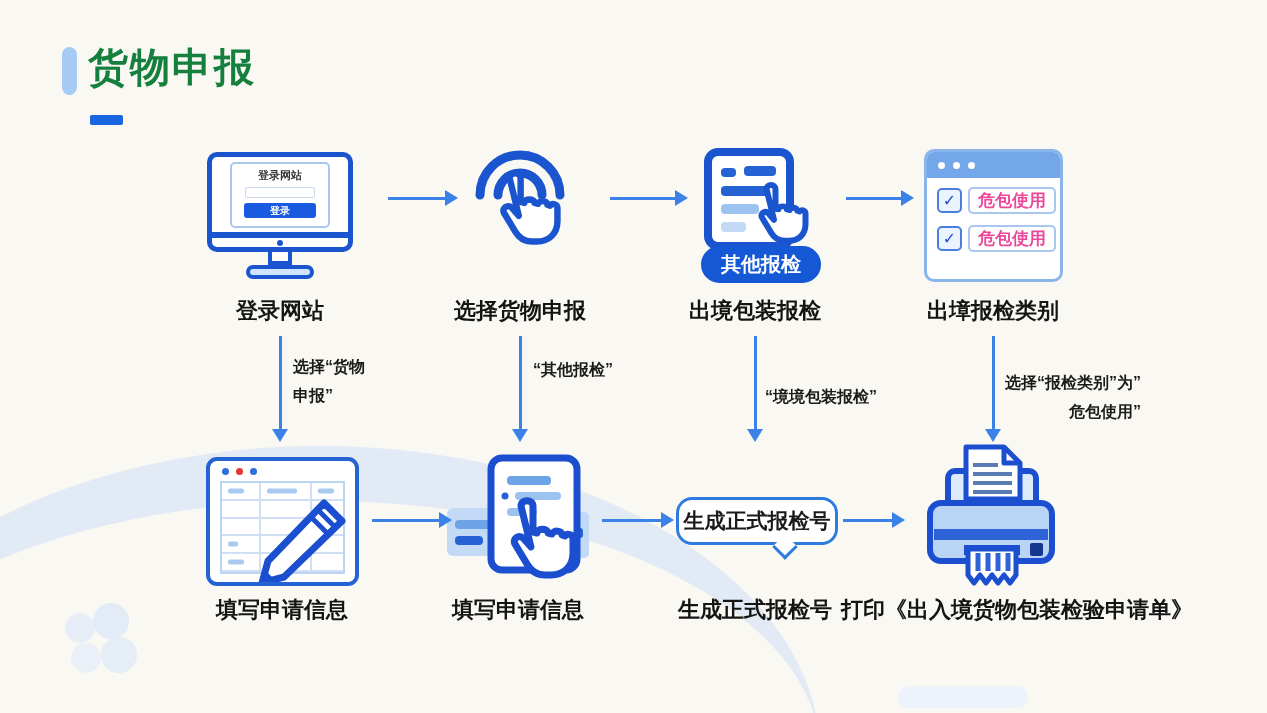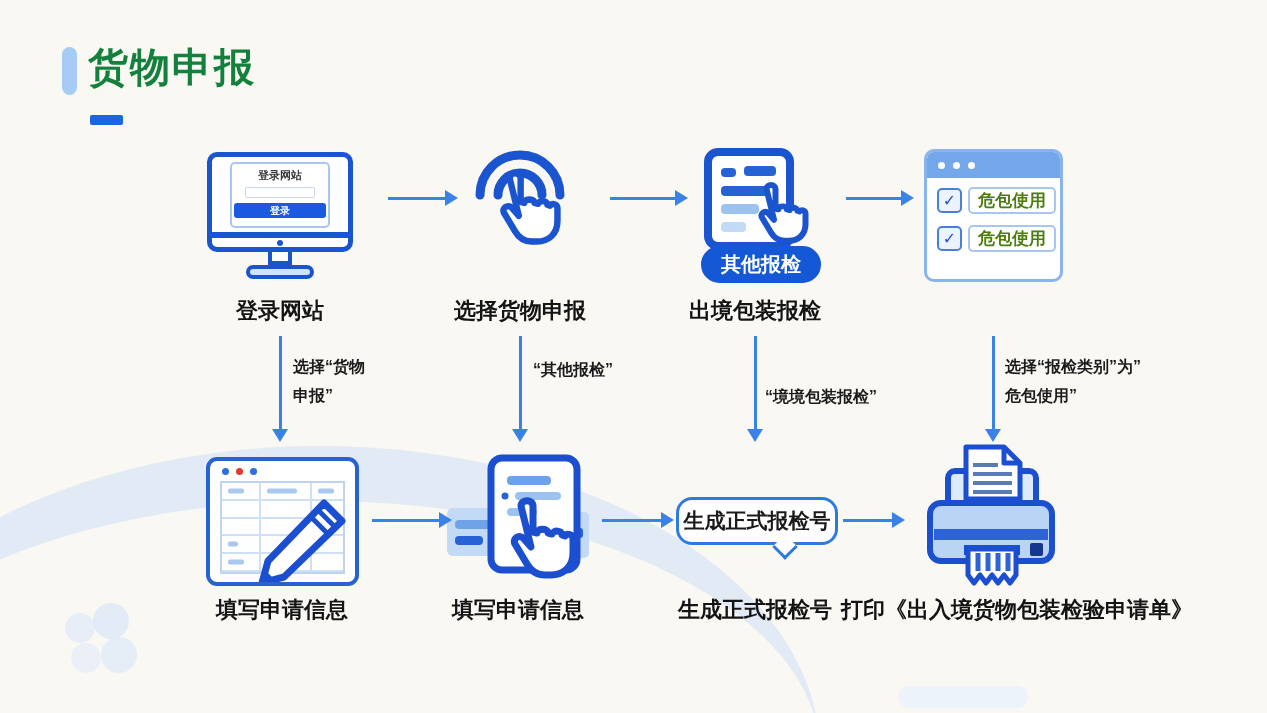--- a/index.html
+++ b/index.html
@@ -50,40 +50,40 @@
   .badge.filled{background:#1558d6;border:3px solid #1558d6;color:#fff;padding:2px 17px;}
 
   
   .monitor{left:205px;top:152px;width:150px;}
   .monitor .screen{width:146px;height:100px;border:5px solid #1b54cf;border-radius:10px;background:#fff;
     box-sizing:border-box;display:flex;flex-direction:column;align-items:center;margin:0 auto;}
   .login-card{margin-top:5px;width:100px;height:68px;border:2px solid #a9c6ee;border-radius:5px;
     box-sizing:border-box;display:flex;flex-direction:column;align-items:center;background:#fff;}
   .login-title{font-size:11px;font-weight:700;color:#3a3a3a;margin-top:4px;}
   .login-input{width:70px;height:11px;border:1px solid #c9d8ec;border-radius:2px;background:#fff;margin-top:4px;box-sizing:border-box;}
-  .login-btn{width:92px;height:15px;background:#1a5ae0;border-radius:3px;color:#fff;font-size:10px;font-weight:700;
+  .login-btn{width:72px;height:15px;background:#1a5ae0;border-radius:3px;color:#fff;font-size:10px;font-weight:700;
     display:flex;align-items:center;justify-content:center;margin-top:5px;}
   .monitor-bar{width:136px;height:7px;background:#1b54cf;margin-top:4px;}
   .monitor-chin{width:136px;height:9px;display:flex;align-items:center;justify-content:center;}
   .monitor-chin i{width:6px;height:6px;border-radius:50%;background:#1b54cf;}
   .stand-neck{width:24px;height:13px;border:4px solid #1b54cf;border-top:none;background:#fff;margin:0 auto;box-sizing:border-box;}
   .stand-base{width:68px;height:14px;border:4px solid #1b54cf;border-radius:7px;background:#cfe3fb;margin:0 auto;box-sizing:border-box;}
 
   
   .check-window{left:924px;top:149px;width:139px;height:133px;border:3px solid #8ab4ec;border-radius:10px;
     background:#fff;box-sizing:border-box;overflow:hidden;}
   .cw-titlebar{height:26px;background:#74a6ea;display:flex;align-items:center;padding-left:11px;gap:8px;}
   .cw-titlebar i{width:7px;height:7px;border-radius:50%;background:#fff;}
   .cw-body{padding:9px 0 0 10px;}
   .cw-row{display:flex;align-items:center;gap:6px;margin-bottom:11px;}
   .cw-check{width:25px;height:25px;border:2px solid #4a7edb;border-radius:5px;background:#eaf3ff;
     box-sizing:border-box;display:flex;align-items:center;justify-content:center;
     color:#1b4fd0;font-size:16px;font-weight:800;}
   .cw-label{height:27px;line-height:24px;border:2px solid #a9c6ee;border-radius:5px;background:#fff;
-    box-sizing:border-box;padding:0 8px;font-size:17px;font-weight:700;color:#4d7c0f;}
+    box-sizing:border-box;padding:0 8px;font-size:17px;font-weight:700;color:#ec4899;}
 
   
   .form-window{left:206px;top:457px;width:153px;height:129px;border:4px solid #2563d4;border-radius:11px;
     background:#fff;box-sizing:border-box;overflow:hidden;}
   .fw-titlebar{height:20px;display:flex;align-items:center;padding-left:12px;gap:7px;}
   .fw-titlebar i{width:7px;height:7px;border-radius:50%;}
   .fw-grid{position:relative;margin:0 10px;height:89px;border:2px solid #bcd4f0;
     display:grid;grid-template-columns:32% 42% 26%;grid-template-rows:repeat(5,1fr);}
   .fw-grid .cell{border-right:2px solid #cfe0f5;border-bottom:2px solid #cfe0f5;position:relative;}
   .fw-grid .cell.last-col{border-right:none;}
@@ -169,20 +169,21 @@
       <div class="cw-row">
         <div class="cw-check">✓</div>
         <div class="cw-label">危包使用</div>
       </div>
       <div class="cw-row">
         <div class="cw-check">✓</div>
         <div class="cw-label">危包使用</div>
       </div>
     </div>
   </div>
+  <div class="step-label" style="left:883px;top:296px;width:220px;">出墇报检类别</div>
 
   <div class="arrow-h" style="left:388px;top:190px;width:70px;">
       <div class="line"></div>
       <div class="head"></div>
     </div>
   <div class="arrow-h" style="left:610px;top:190px;width:78px;">
       <div class="line"></div>
       <div class="head"></div>
     </div>
   <div class="arrow-h" style="left:846px;top:190px;width:68px;">
@@ -212,21 +213,21 @@
       <div>申报”</div>
   </div>
   <div class="note" style="left:533px;top:355px;">
     <div>“其他报检”</div>
       <div></div>
   </div>
   <div class="note" style="left:765px;top:355px;margin-top:27px;">
     <div>“境境包装报检”</div>
       <div></div>
   </div>
-  <div class="note" style="left:1005px;top:352px;">
+  <div class="note" style="left:1005px;top:368px;text-align:right;">
     <div>选择“报检类别”为”</div>
       <div>危包使用”</div>
   </div>
 
   <div class="abs form-window">
     <div class="fw-titlebar">
       <i style="background:#2e6fe0;"></i>
         <i style="background:#e03a2e;"></i>
         <i style="background:#2e6fe0;"></i>
     </div>

